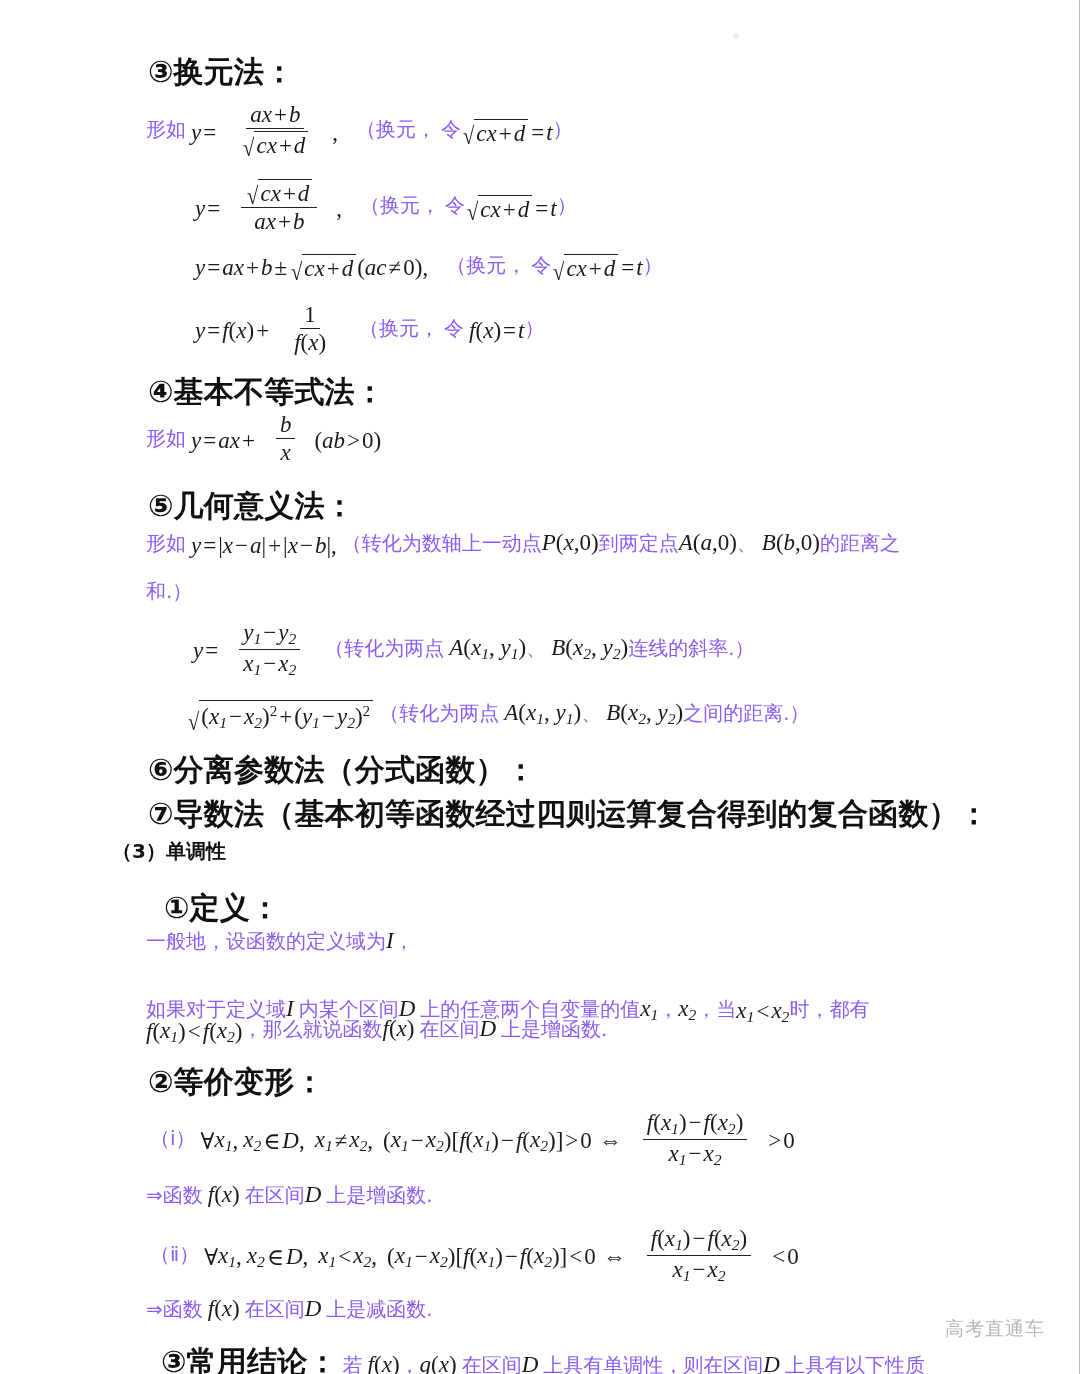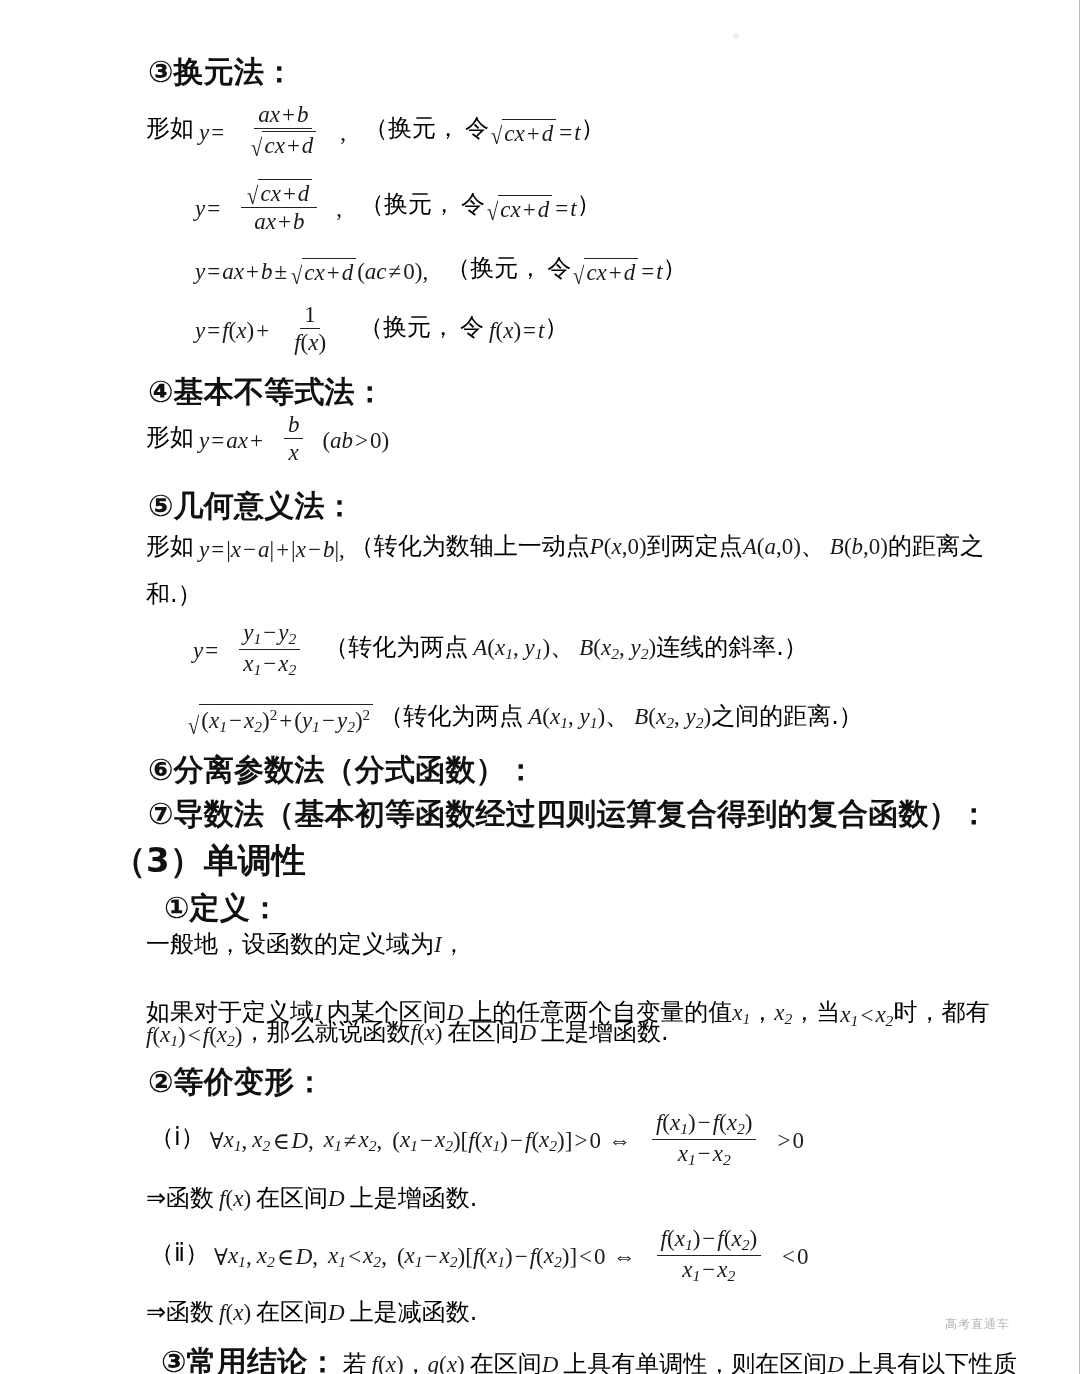--- a/index.html
+++ b/index.html
@@ -33,26 +33,26 @@
   .hdr {
     font-family: "DejaVu Sans", "Liberation Sans", sans-serif;
     font-weight: bold;
     font-size: 30px;
     letter-spacing: .2px;
     color: #111;
   }
   .hdr-big {
     font-family: "DejaVu Sans", "Liberation Sans", sans-serif;
     font-weight: bold;
-    font-size: 34px;
+    font-size: 20px;
     color: #111;
   }
   .body-txt {
-    font-size: 24px;
-    color: #000000;
+    font-size: 20px;
+    color: #8b5cf6;
     font-family: "Liberation Serif", "DejaVu Serif", serif;
   }
   .cjk { font-family: "DejaVu Sans", "Liberation Sans", sans-serif; font-weight: 400; }
 
   
   .math {
     font-family: "Liberation Serif", "DejaVu Serif", serif;
     font-style: italic;
     font-size: 23px;
   }
@@ -104,21 +104,21 @@
   .op { font-style: normal; padding: 0 2px; }
   .opn { font-style: normal; }
   .sp { display: inline-block; width: 10px; }
   .sp-s { display: inline-block; width: 5px; }
   .sp-l { display: inline-block; width: 18px; }
 
   .watermark {
     position: absolute;
     color: #b6b6b6;
     font-family: "DejaVu Sans", "Liberation Sans", sans-serif;
-    font-size: 12px;
+    font-size: 19px;
     letter-spacing: 1px;
   }
   .topdot {
     position: absolute;
     width: 6px; height: 6px;
     border-radius: 50%;
     background: #ededed;
   }
 </style>
 </head>

